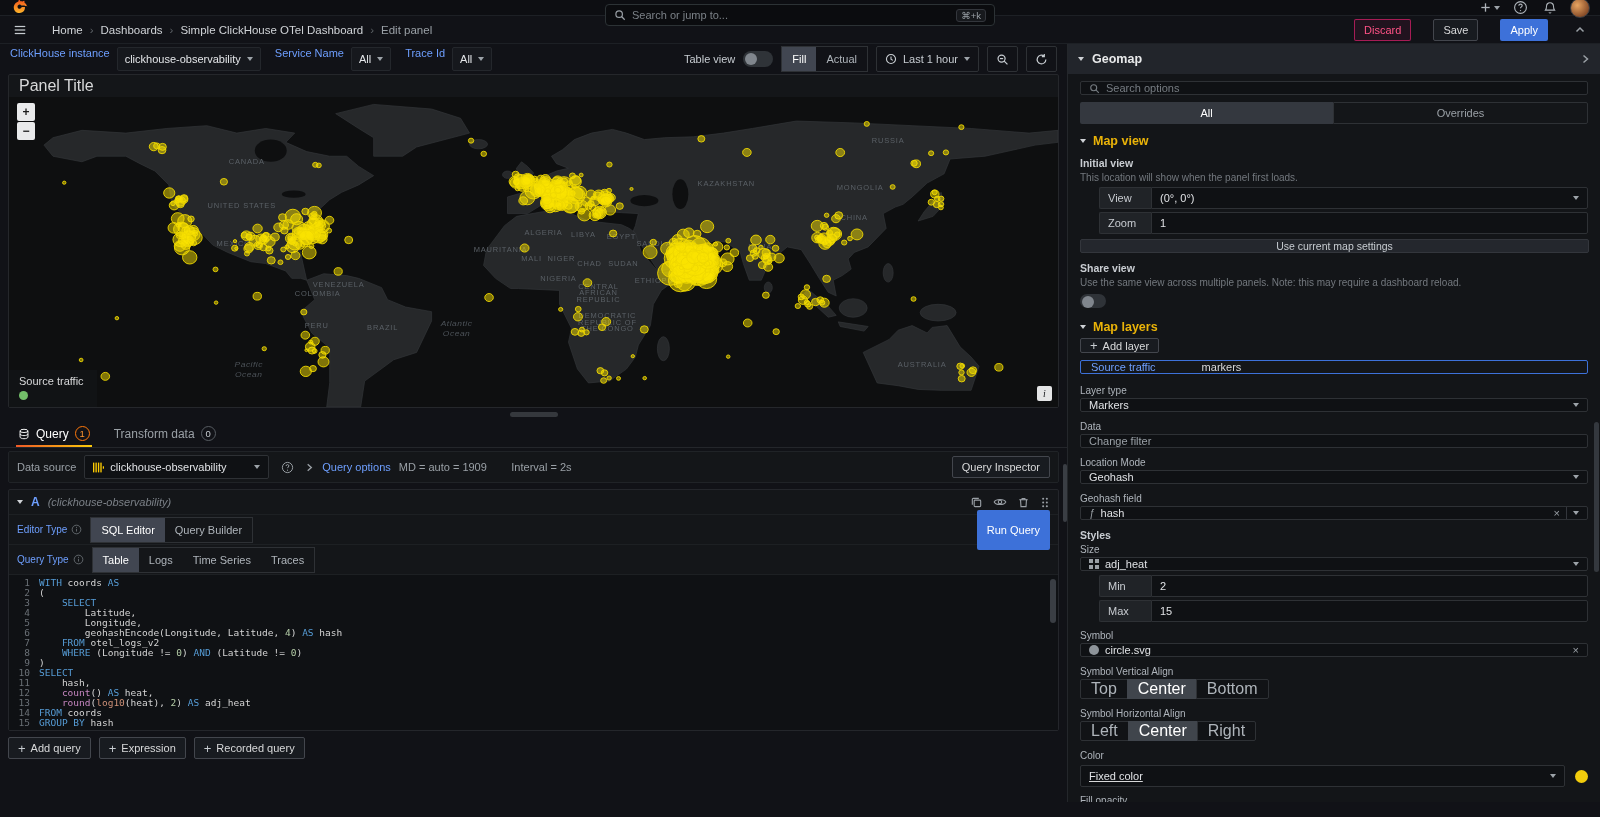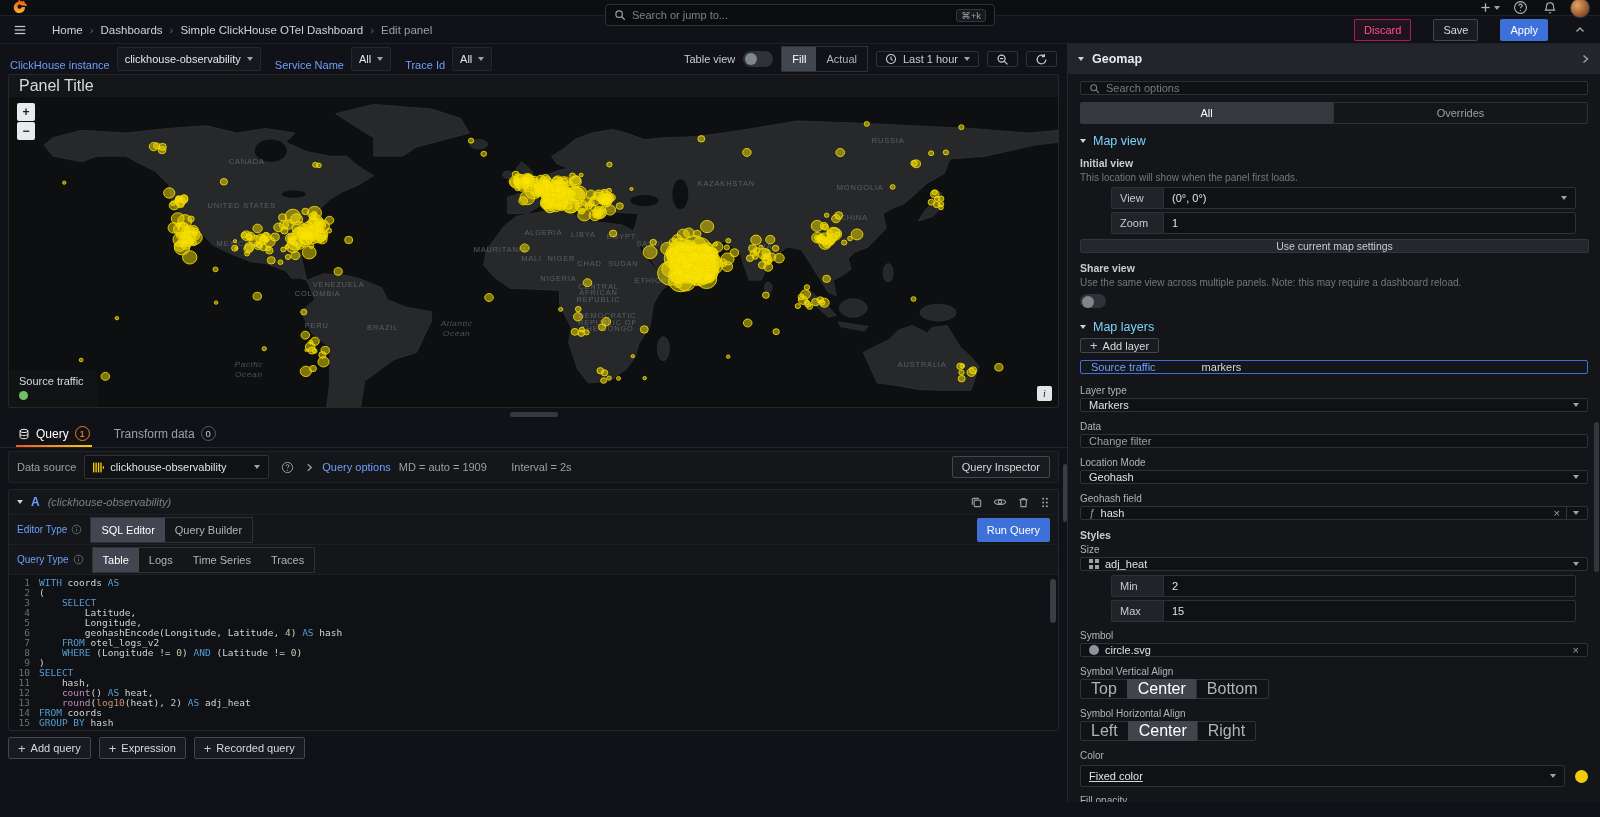--- a/index.html
+++ b/index.html
@@ -21,31 +21,31 @@
   .crumb.current{color:#9aa0a6;}
   .crumb-sep{color:#5c6166;}
   .btn{height:22px;padding:0 9px;font-size:11px;border-radius:2px;display:inline-flex;align-items:center;gap:5px;border:1px solid transparent;background:transparent;color:#d8d9da;cursor:pointer;font-family:inherit;white-space:nowrap;}
   .btn-secondary{border-color:#43464d;background:#181b20;}
   .btn-primary{background:#3d71d9;color:#fff;}
   .btn-destructive{border-color:rgba(224,34,110,.7);color:#ff5286;background:rgba(224,34,110,.08);}
   
   .main{display:flex;height:758px;}
   .left{width:1067px;display:flex;flex-direction:column;position:relative;}
   .filterbar{height:30px;display:flex;align-items:center;gap:14px;padding:0 10px;}
-  .var{display:flex;align-items:flex-end;gap:7px;}
+  .var{display:flex;align-items:flex-start;gap:7px;}
   .var-label{font-size:11px;color:#6e9fff;}
   .var-value{display:flex;align-items:center;gap:6px;font-size:11px;color:#e3e5e8;background:#16181d;border:1px solid #24272c;border-radius:2px;height:24px;padding:0 7px;cursor:pointer;}
   .tbar{margin-left:auto;display:flex;align-items:center;gap:8px;}
   .tlabel{font-size:11px;color:#c7ccd1;}
   .toggle{width:30px;height:16px;border-radius:8px;background:#2f3338;position:relative;cursor:pointer;}
   .toggle::after{content:"";position:absolute;left:2px;top:2px;width:12px;height:12px;border-radius:50%;background:#80868d;}
   .group{display:flex;border:1px solid #2e3135;border-radius:0;overflow:hidden;}
   .gbtn{height:24px;padding:0 10px;display:flex;align-items:center;font-size:11px;color:#aeb4ba;cursor:pointer;}
   .gbtn.sel{background:#414651;color:#fff;}
-  .toolbtn{height:16px;border:1px solid #2e3135;border-radius:2px;display:flex;align-items:center;gap:6px;padding:0 8px;font-size:11px;color:#c7ccd1;cursor:pointer;background:#111217;}
+  .toolbtn{height:26px;border:1px solid #2e3135;border-radius:2px;display:flex;align-items:center;gap:6px;padding:0 8px;font-size:11px;color:#c7ccd1;cursor:pointer;background:#111217;}
   .tri{width:0;height:0;border-left:3.5px solid transparent;border-right:3.5px solid transparent;border-top:4px solid #9da3a9;display:inline-block;}
   .tri.light{border-top-color:#cfd2d6;}
   
   .panel{margin:0 8px;height:334px;background:#141619;border:1px solid #25272b;border-radius:2px;display:flex;flex-direction:column;position:relative;}
   .panel-title{height:22px;line-height:22px;padding:0 10px;font-size:16px;color:#d8d9da;}
   .map{flex:1;position:relative;background:#0e0f10;overflow:hidden;}
   .map svg.world{position:absolute;inset:0;width:100%;height:100%;}
   .land{fill:#26282a;stroke:#323538;stroke-width:.7;}
   .water{fill:#0e0f10;}
   .mlabel{fill:#5a6066;font-size:7.5px;letter-spacing:.8px;text-anchor:middle;font-family:"Liberation Sans",sans-serif;}
@@ -88,25 +88,25 @@
   .vscroll{position:absolute;right:0;top:420px;width:4px;height:58px;background:#3a3e44;border-radius:2px;z-index:5;}
   
   .sidebar{width:533px;border-left:1px solid #24272b;background:#131518;display:flex;flex-direction:column;position:relative;overflow:hidden;}
   .sidehead{height:30px;background:#22252b;display:flex;align-items:center;gap:8px;padding:0 10px;flex:none;}
   .sidehead-title{font-weight:bold;font-size:12.5px;color:#e9eaeb;}
   .soption{margin:7px 12px 0;height:24px;border:1px solid #2e3135;background:#0f1114;border-radius:2px;display:flex;align-items:center;gap:6px;padding:0 8px;color:#767c82;font-size:11px;}
   .stabs{display:flex;margin:7px 12px 0;}
   .stab{flex:1;height:22px;display:flex;align-items:center;justify-content:center;font-size:11px;cursor:pointer;}
   .stab.sel{background:#34383f;color:#fff;border-radius:2px 0 0 2px;}
   .stab.unsel{border:1px solid #2e3135;color:#9aa0a6;border-radius:0 2px 2px 0;background:#141619;}
-  .section{display:flex;align-items:center;gap:7px;padding:10px 12px 4px;color:#7dd3fc;font-size:12.5px;font-weight:normal;cursor:pointer;}
+  .section{display:flex;align-items:center;gap:7px;padding:10px 12px 4px;color:#eab308;font-size:12.5px;font-weight:bold;cursor:pointer;}
   .flabel{font-size:10px;color:#aeb4bb;margin:5px 12px 2px;}
   .flabel.bold{font-weight:bold;color:#c9cdd2;font-size:10.5px;}
   .fdesc{font-size:10px;color:#73787e;margin:0 12px 3px;line-height:1.3;max-width:470px;}
-  .joined{display:flex;margin:0 24px 3px;padding-left:19px;}
+  .joined{display:flex;margin:0 12px 3px;padding-left:19px;}
   .chip{width:52px;height:22px;background:#202327;border:1px solid #2e3135;border-right:none;display:flex;align-items:center;padding:0 8px;font-size:11px;color:#c7cbd0;border-radius:2px 0 0 2px;flex:none;}
   .joined .select{flex:1;height:22px;border-radius:0 2px 2px 0;}
   .sb-select{margin:0 12px 4px;height:22px;}
   .wide-btn{display:block;margin:2px 12px 4px;width:509px;height:22px;background:#24272d;border:1px solid #33363c;border-radius:2px;color:#c7ccd1;font-size:10.5px;cursor:pointer;font-family:inherit;}
   .toggle-wrap{margin:2px 12px 2px;}
   .addlayer{margin:0 12px 4px;height:20px;width:max-content;}
   .layer-row{margin:3px 12px 6px;height:24px;border:1px solid #3d71d9;border-radius:2px;display:flex;align-items:center;gap:46px;padding:0 10px;background:#141619;cursor:pointer;}
   .layer-name{color:#6e9fff;font-size:11px;}
   .layer-kind{color:#d8d9da;font-size:11px;}
   .rgroup{display:inline-flex;margin:0 12px 4px;}
@@ -973,21 +973,21 @@
               <circle cx="8" cy="8" r="6.3"></circle>
               <path d="M8 7v4"></path>
               <circle cx="8" cy="4.8" r=".8" fill="#6e747a" stroke="none"></circle>
             </svg>
       </span>
       <div class="group">
         <div class="gbtn sel">SQL Editor</div>
         <div class="gbtn">Query Builder</div>
       </div>
       <span class="spacer"></span>
-      <button class="btn btn-primary" style="height:24px;">Run Query</button>
+      <button class="btn btn-primary" style="height:40px;">Run Query</button>
     </div>
     <div class="qrow">
       <span class="inline-label">
             <span>Query Type</span>
         <svg class="ic" width="11" height="11" viewBox="0 0 16 16" fill="none" style="stroke:#6e747a;" stroke-width="1.2">
               <circle cx="8" cy="8" r="6.3"></circle>
               <path d="M8 7v4"></path>
               <circle cx="8" cy="4.8" r=".8" fill="#6e747a" stroke="none"></circle>
             </svg>
       </span>

